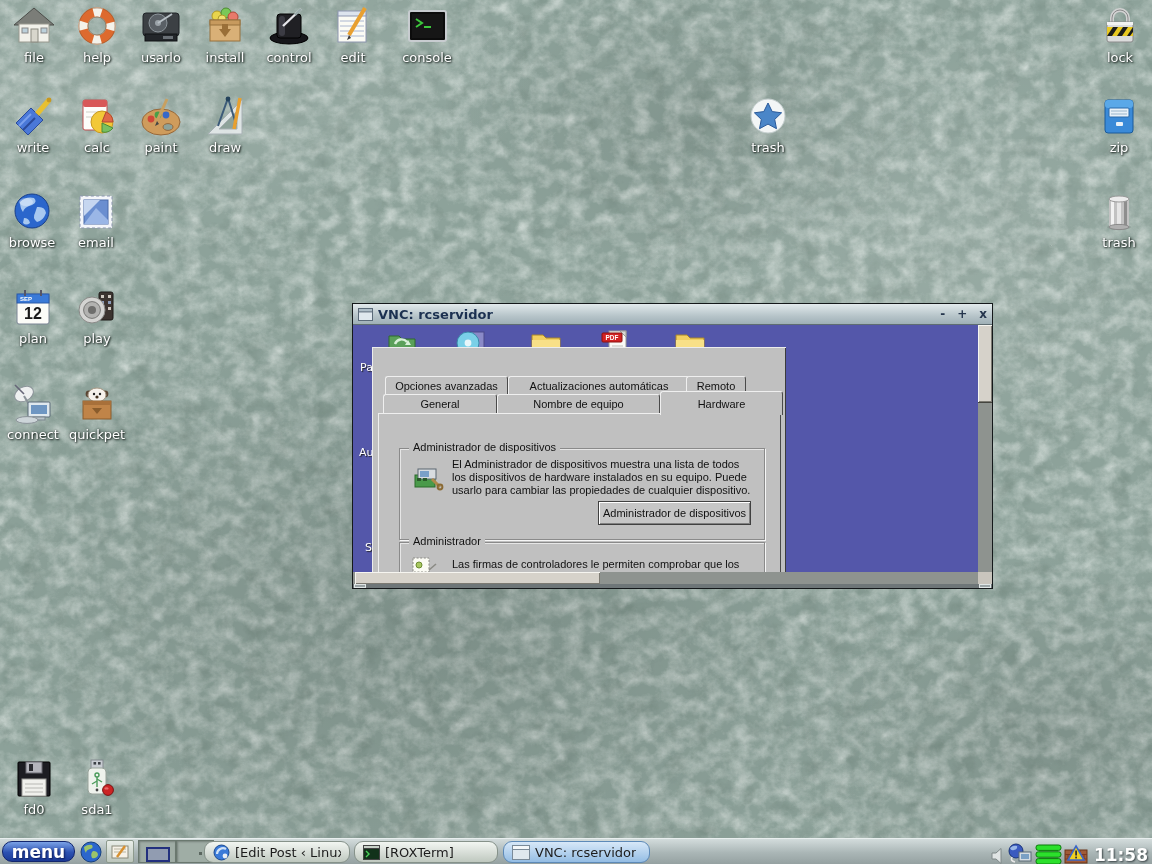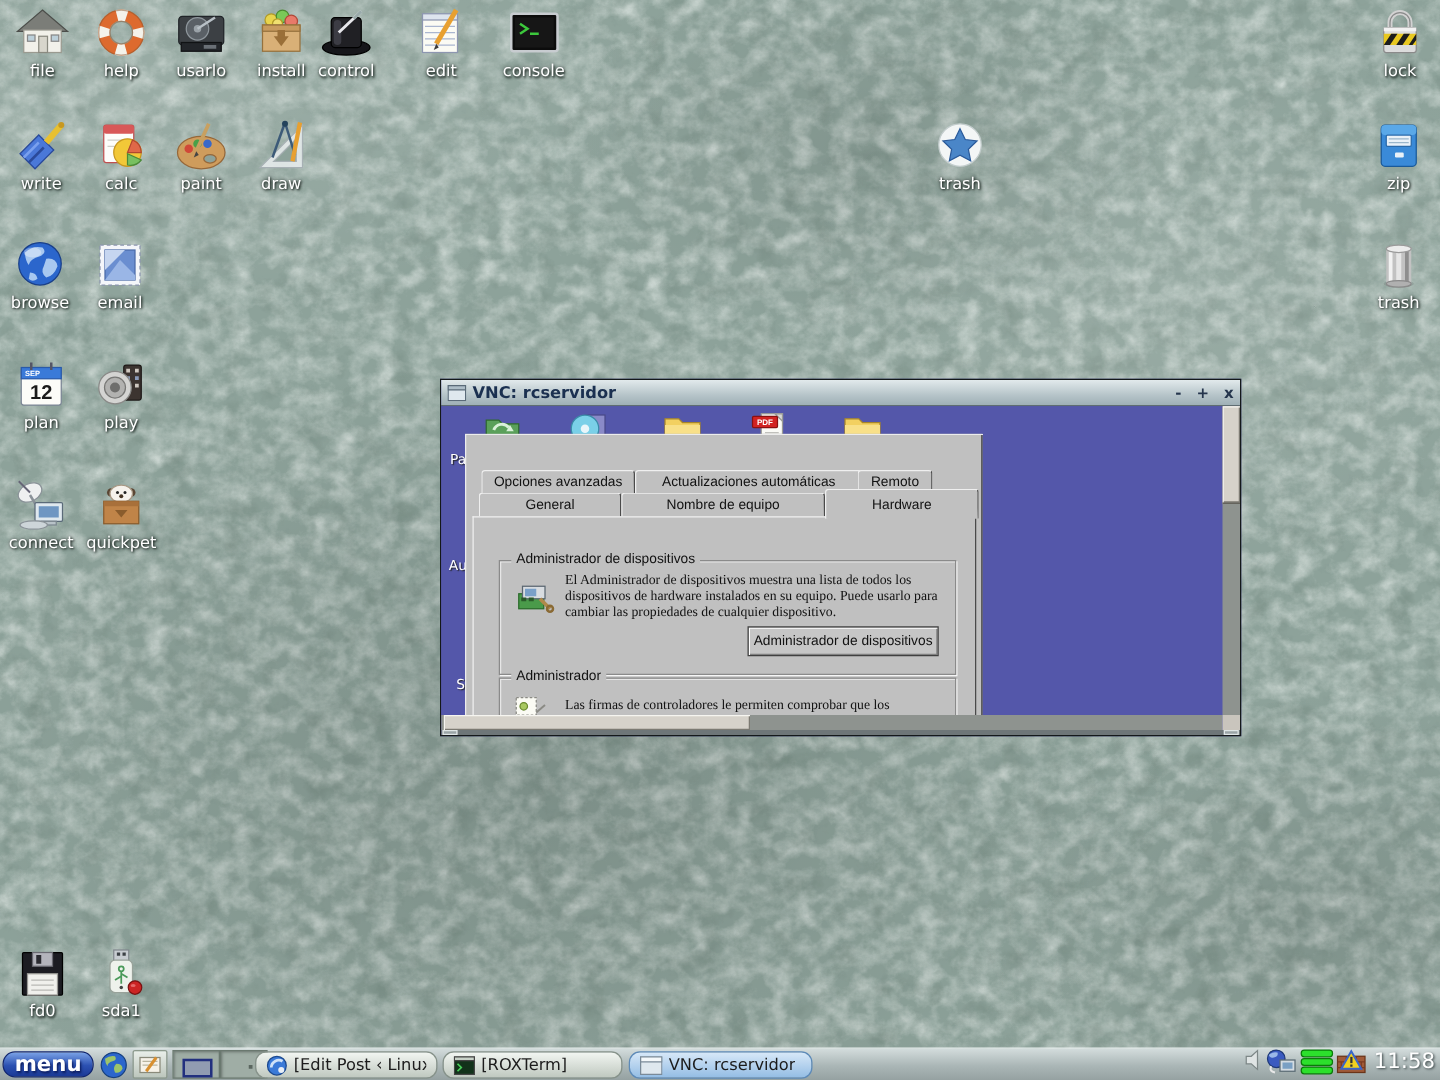--- a/index.html
+++ b/index.html
@@ -53,21 +53,21 @@
     font-family:"Liberation Sans",sans-serif;font-size:11px;font-weight:bold;color:#000;display:flex;align-items:center;justify-content:center;margin-right:2px;cursor:pointer;box-sizing:border-box;}
   .tab{position:absolute;height:20px;background:#c0c0c0;border:1px solid;border-color:#efefef #4a4a4a #c0c0c0 #efefef;border-radius:3px 3px 0 0;
     font-family:"Liberation Sans",sans-serif;font-size:11px;color:#111;display:flex;align-items:center;justify-content:center;box-sizing:border-box;cursor:pointer;}
   .tab-back{z-index:1;}
   .tab-front{z-index:3;}
   .tab-active{z-index:5;height:24px;border-bottom:none;}
   .tabpage{position:absolute;left:6px;top:66px;width:403px;height:200px;background:#c0c0c0;
     border:1px solid;border-color:#efefef #4a4a4a #4a4a4a #efefef;z-index:4;box-sizing:border-box;}
   .grp{position:absolute;border:1px solid #8a8a8a;box-shadow:1px 1px 0 rgba(255,255,255,.85),inset 1px 1px 0 rgba(255,255,255,.6);}
   .grp-title{position:absolute;top:-8px;left:9px;background:#c0c0c0;padding:0 4px;font-family:"Liberation Sans",sans-serif;font-size:11px;color:#111;}
-  .grp-text{position:absolute;font-family:Liberation Serif, serif;font-size:11px;line-height:13px;color:#111;}
+  .grp-text{position:absolute;font-family:Liberation Sans, sans-serif;font-size:11px;line-height:13px;color:#111;}
   .btn95{position:absolute;background:#c6c6c6;border:1px solid #404040;box-shadow:inset 1px 1px 0 #fff,inset -1px -1px 0 #808080;
     font-family:"Liberation Sans",sans-serif;font-size:11px;color:#111;display:flex;align-items:center;justify-content:center;cursor:pointer;box-sizing:border-box;}
 
   
   .taskbar{position:absolute;left:0;top:838px;width:1152px;height:26px;
     background:linear-gradient(#d3dcdc,#aab6b6 55%,#95a1a1);border-top:1px solid #e9efef;box-sizing:border-box;}
   .menu-btn{position:absolute;left:2px;top:2px;width:73px;height:21px;border-radius:10px;
     background:linear-gradient(#7aa2e6,#2c51b2 55%,#1b3a96);border:1px solid #12266e;
     color:#fff;font-weight:bold;font-size:17px;display:flex;align-items:center;justify-content:center;
     text-shadow:1px 1px 2px #0a1a5a;cursor:pointer;box-sizing:border-box;}
@@ -76,21 +76,21 @@
     border:1px solid #8d9a8d;border-radius:2px;display:flex;align-items:center;justify-content:center;cursor:pointer;box-sizing:border-box;}
   .pager{position:absolute;left:138px;top:1px;display:flex;cursor:pointer;}
   .pager-cell{width:38px;height:23px;background:#9fada5;border:1px solid #6a786f;box-shadow:inset 1px 1px 2px rgba(0,0,0,.25);box-sizing:border-box;position:relative;}
   .pager-win{position:absolute;left:7px;top:6px;width:20px;height:11px;border:2px solid #22307e;background:rgba(120,126,200,.35);}
   .pager-dot{position:absolute;left:22px;top:11px;width:3px;height:3px;background:#5a665f;}
   .task-btn{position:absolute;top:2px;height:22px;border-radius:9px;display:flex;align-items:center;gap:5px;padding:0 8px;
     background:linear-gradient(#f2f6f2,#bfc8bf);border:1px solid #86928a;font-size:13px;color:#1c1c1c;
     white-space:nowrap;overflow:hidden;cursor:pointer;box-sizing:border-box;}
   .task-btn.active{background:linear-gradient(#d7e8f8,#94bde4);border:1px solid #5d8ab8;}
   .task-label{overflow:hidden;text-overflow:clip;}
-  .tray{position:absolute;right:4px;top:0;height:26px;display:flex;align-items:flex-start;gap:2px;}
+  .tray{position:absolute;right:4px;top:0;height:26px;display:flex;align-items:flex-end;gap:2px;font-weight:bold;}
   .clock{font-size:17px;color:#fff;text-shadow:1px 1px 2px #3a4446;margin-left:4px;}
 </style>
 </head>
 <body>
 
 <div class="desktop">
   <svg class="noise" width="1152" height="864">
     <defs>
       <filter id="texL" x="0" y="0" width="100%" height="100%">
         <feTurbulence type="fractalNoise" baseFrequency="0.06 0.07" numOctaves="5" seed="11"></feTurbulence>
@@ -147,21 +147,21 @@
     <circle cx="30" cy="12" r="5" fill="#e87a6a" stroke="#b04838"></circle>
     <circle cx="19" cy="14" r="4" fill="#f0e070" stroke="#b09a28"></circle>
     <rect x="7" y="15" width="30" height="21" fill="#d9b077" stroke="#96713d"></rect>
     <rect x="7" y="15" width="30" height="5" fill="#c79a5e" stroke="#96713d"></rect>
     <polygon points="22,32 16,24 28,24" fill="#9a6f38"></polygon>
     <rect x="19" y="19" width="6" height="6" fill="#9a6f38"></rect>
   </svg>
   <div class="label">install</div>
 </div>
 
-<div class="dicon" style="left:244px;top:5px">
+<div class="dicon" style="left:256px;top:5px">
   <svg width="44" height="44" viewBox="0 0 44 44">
     <ellipse cx="22" cy="33" rx="19" ry="6" fill="#16161a" stroke="#000"></ellipse>
     <rect x="10" y="9" width="24" height="24" rx="3" fill="#202024" stroke="#000"></rect>
     <rect x="12" y="11" width="6" height="20" rx="3" fill="#3c3c44"></rect>
     <line x1="34" y1="4" x2="16" y2="21" stroke="#e6e6ea" stroke-width="2.4"></line>
     <line x1="34" y1="4" x2="28" y2="10" stroke="#9aa" stroke-width="2.4"></line>
   </svg>
   <div class="label">control</div>
 </div>
 

